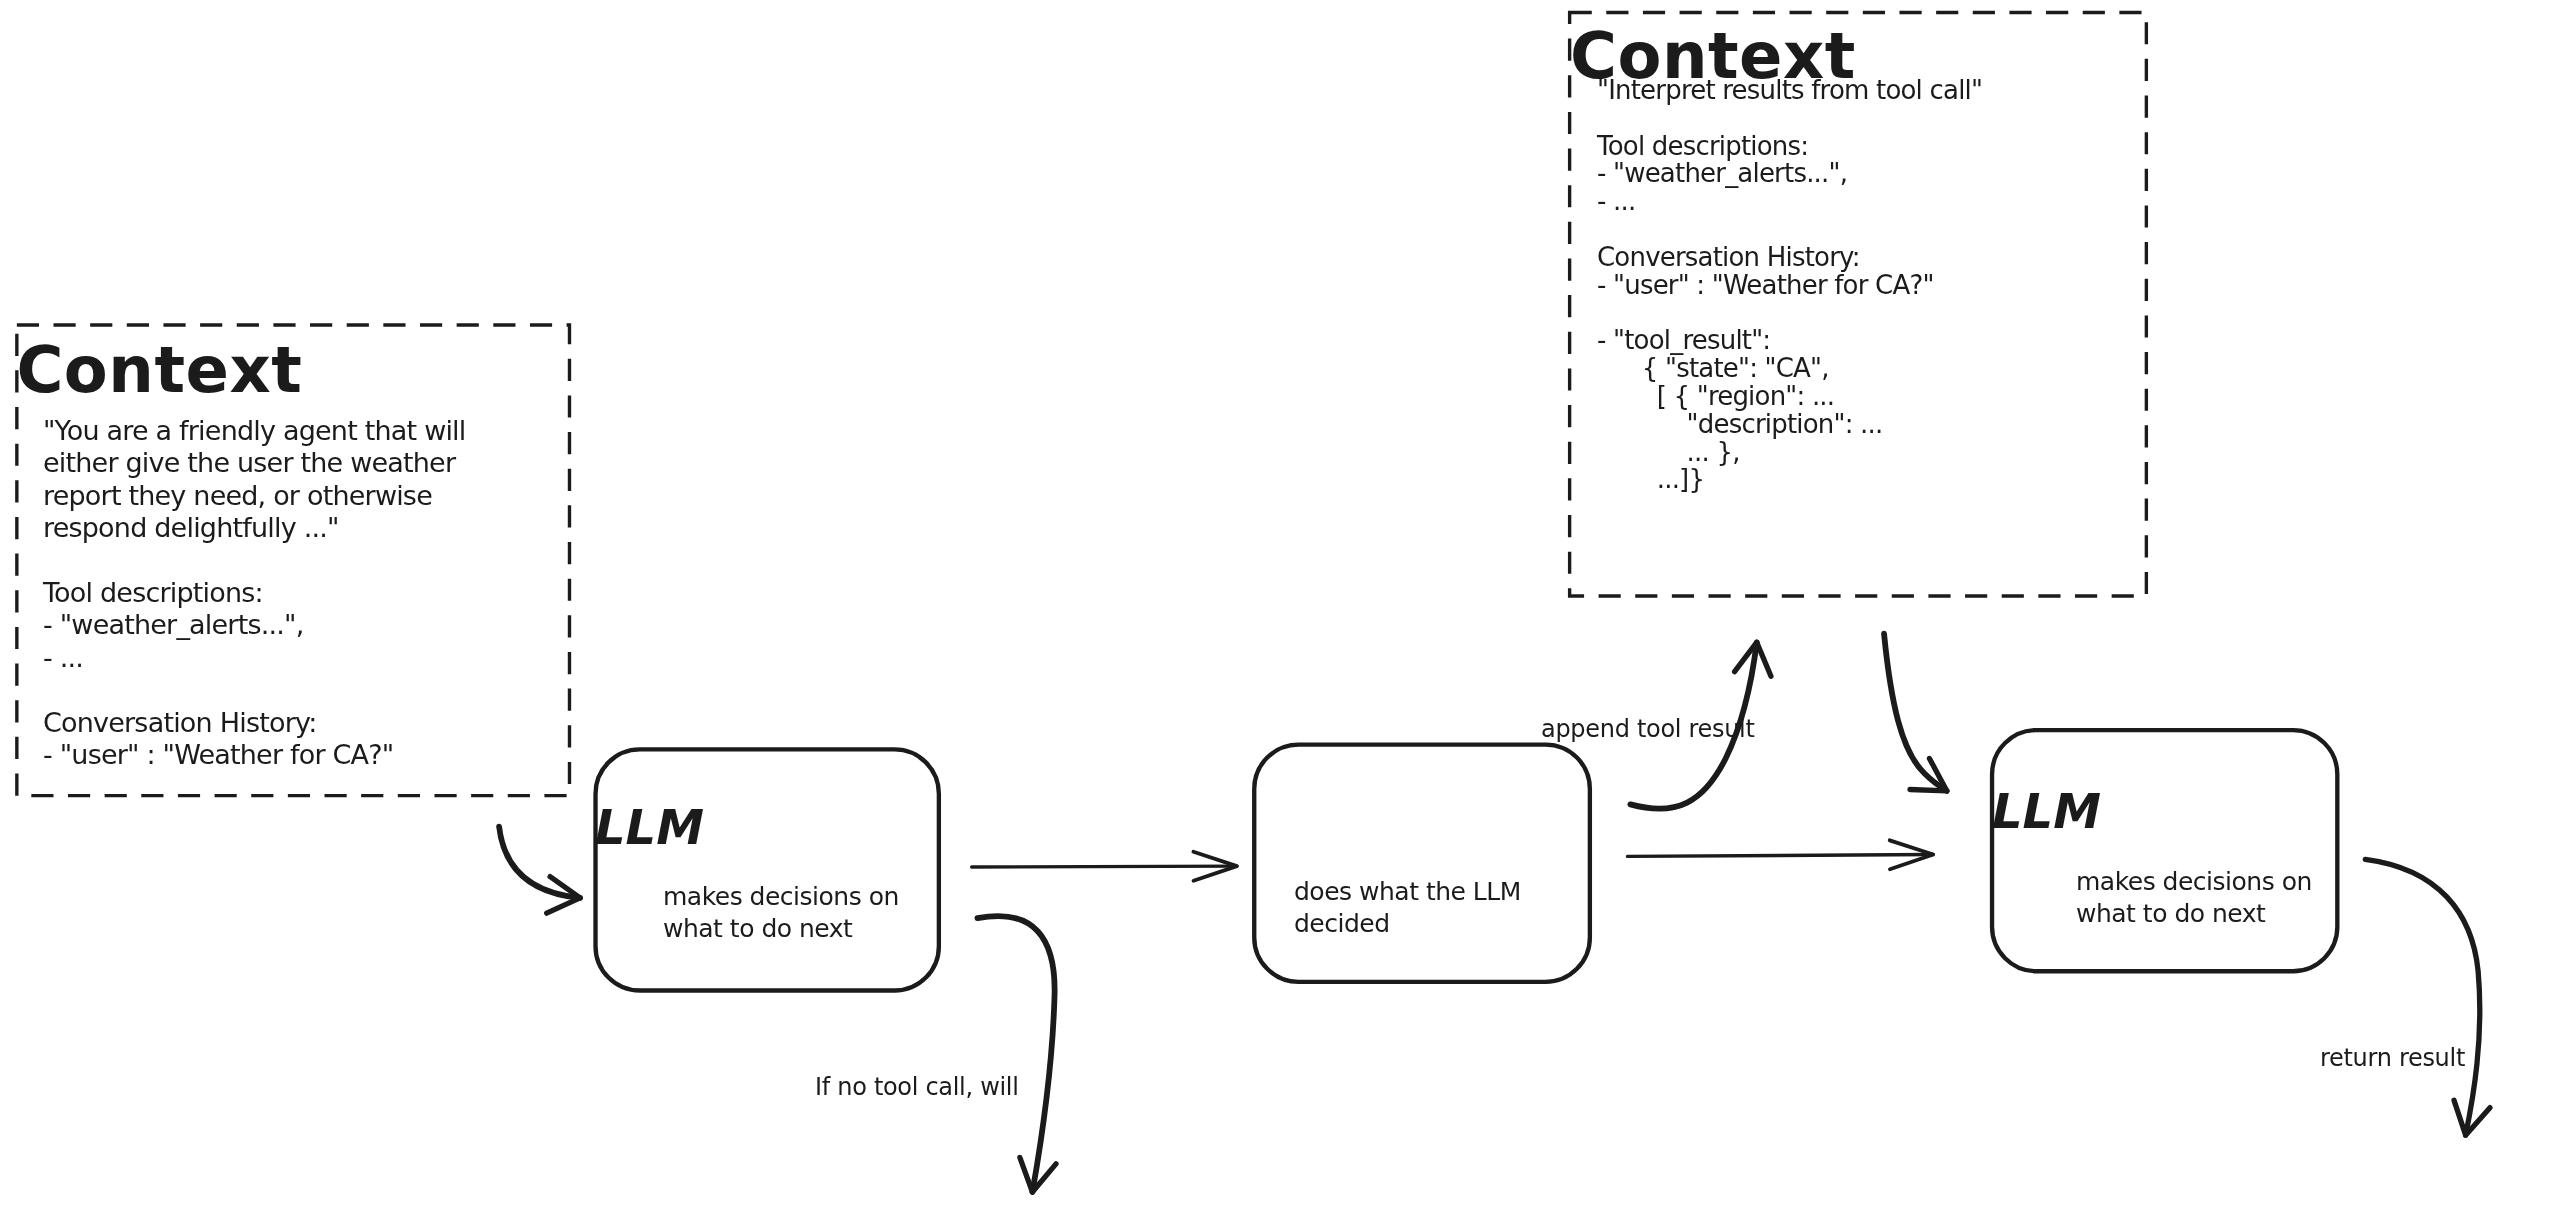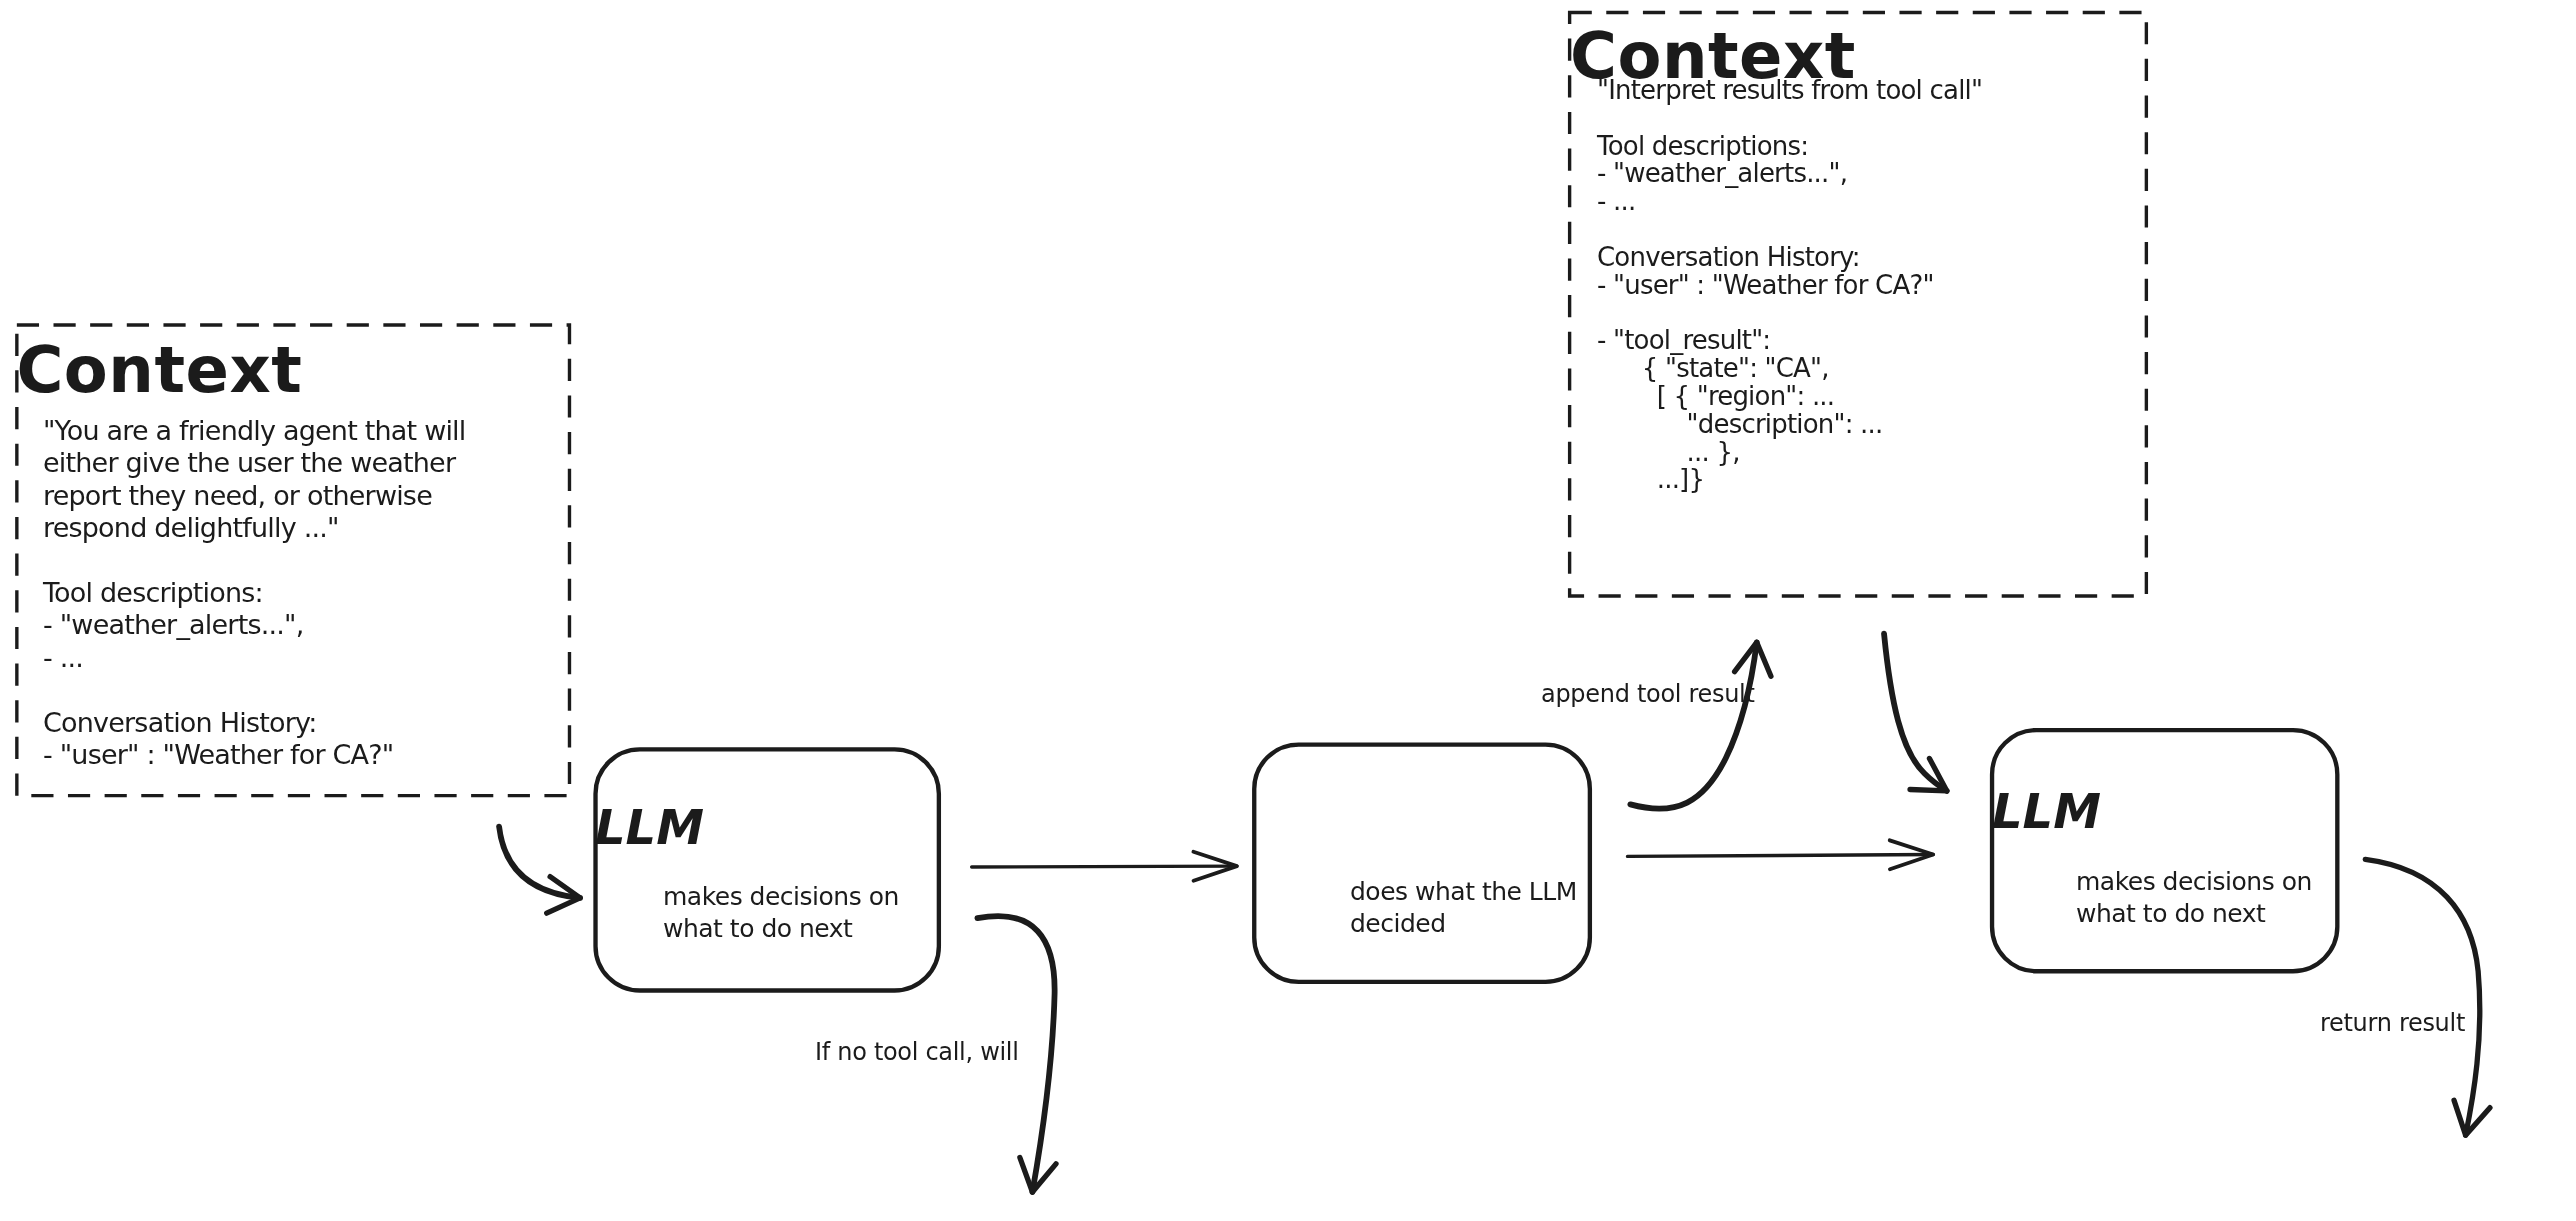--- a/index.html
+++ b/index.html
@@ -7,21 +7,21 @@
        font-family:"DejaVu Sans","Liberation Sans",sans-serif;color:#1b1b1b;}
   .canvas{position:absolute;inset:0;width:2576px;height:1221px;}
   svg.layer{position:absolute;left:0;top:0;width:2576px;height:1221px;}
   .abs{position:absolute;}
   .ctx-title{font-size:64px;font-weight:700;text-align:left;letter-spacing:0.5px;}
   .ctx-body{font-size:27px;line-height:1.2;letter-spacing:-0.8px;white-space:pre-wrap;}
   .ctx-body.tight{font-size:26px;line-height:1.07;}
   .node-title{font-size:48px;font-weight:700;}
   .node-title.italic{font-style:italic;}
   .node-sub{font-size:25px;line-height:1.27;letter-spacing:-0.5px;white-space:pre-wrap;}
-  .edge-label{font-size:24px;letter-spacing:-0.3px;white-space:nowrap;}
+  .edge-label{font-size:24px;letter-spacing:-0.3px;white-space:nowrap;margin-top:35px;}
 </style>
 </head>
 <body>
 
 <div class="canvas">
 
   <svg class="layer" viewBox="0 0 2670 1266">
     <defs>
       <marker id="ah" markerUnits="userSpaceOnUse" markerWidth="110" markerHeight="110" viewBox="-70 -55 110 110" refX="-1" refY="0" orient="auto">
         <path d="M -34 -19 L -1 0 L -34 19" fill="none" stroke="#1b1b1b" stroke-width="5.5" stroke-linecap="round" stroke-linejoin="round"></path>
@@ -74,21 +74,21 @@
       { "state": "CA",
         [ { "region": ...
             "description": ...
             ... },
         ...]}</div>
 
   <div class="abs node-title italic" style="left:595px;top:799px;width:343px;">LLM</div>
   <div class="abs node-sub" style="left:663px;top:881px;">makes decisions on
 what to do next</div>
 
-  <div class="abs node-sub" style="left:1350px;top:876px;">does what the LLM
+  <div class="abs node-sub" style="left:1294px;top:876px;">does what the LLM
 decided</div>
 
   <div class="abs node-title italic" style="left:1992px;top:783px;width:345px;">LLM</div>
   <div class="abs node-sub" style="left:2076px;top:866px;">makes decisions on
 what to do next</div>
 
   <div class="abs edge-label" style="left:1541px;top:680px;">append tool result</div>
   <div class="abs edge-label" style="left:815px;top:1038px;">If no tool call, will</div>
   <div class="abs edge-label" style="left:2320px;top:1009px;">return result</div>
 

